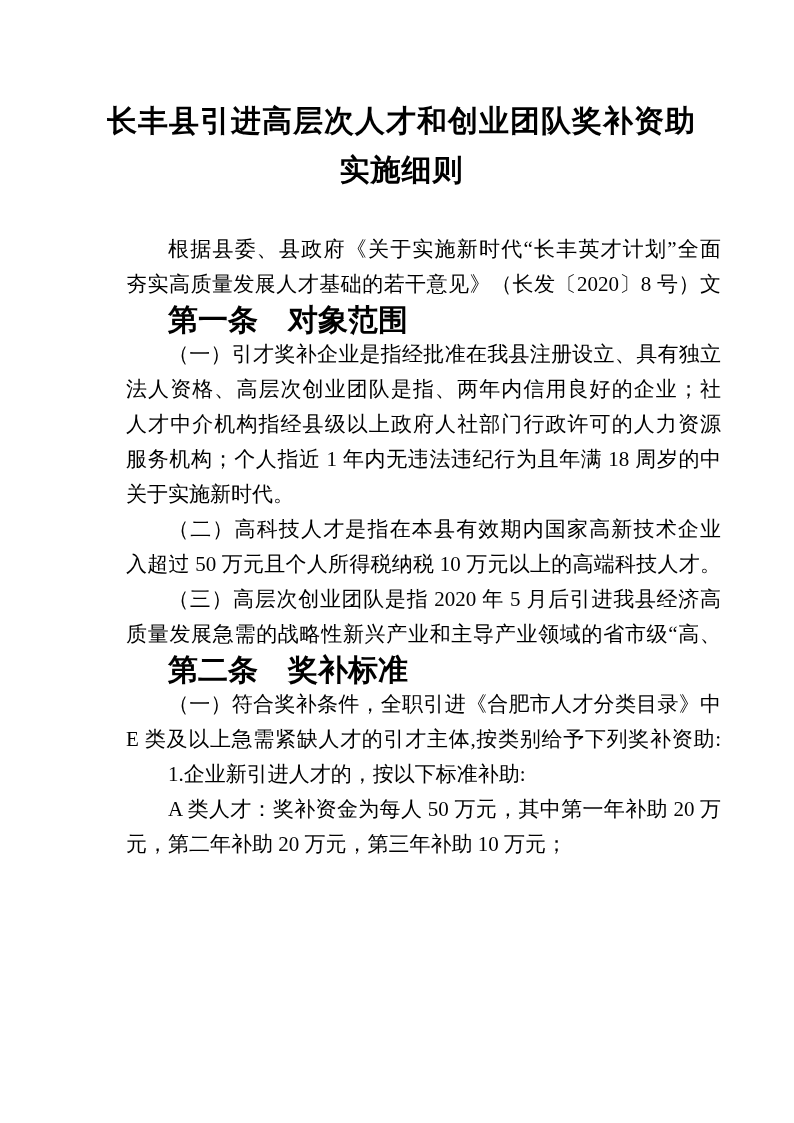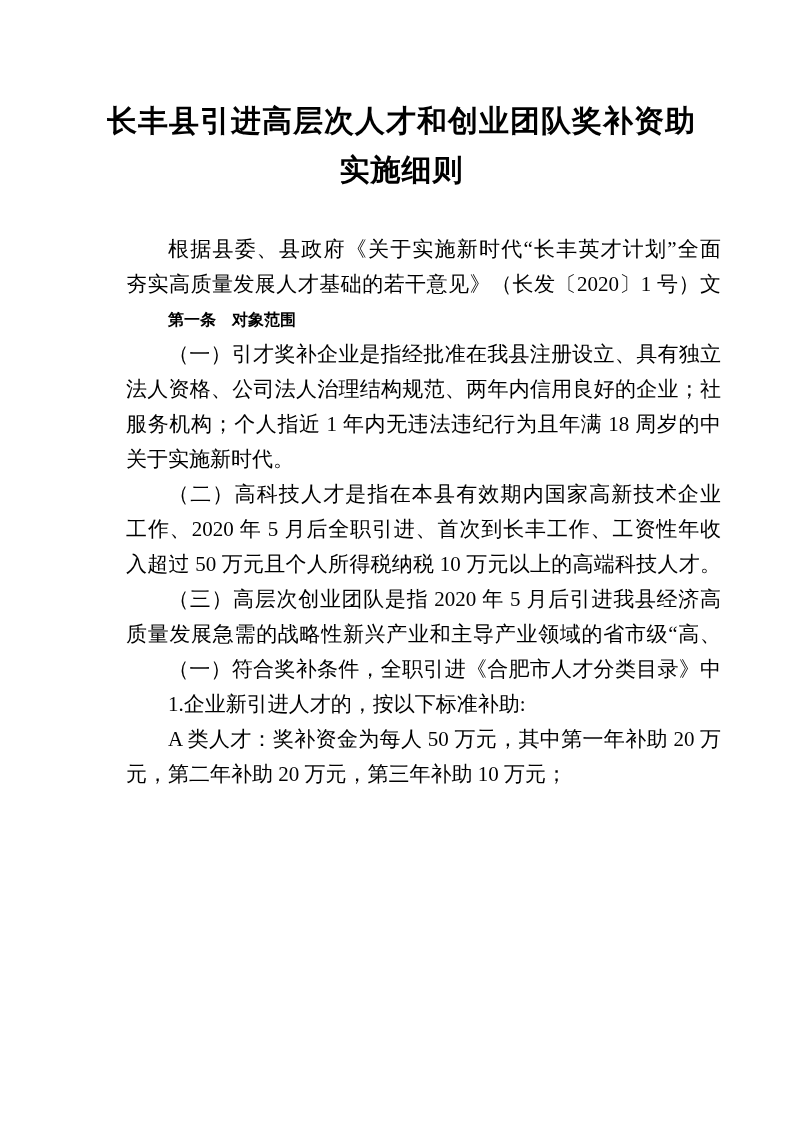--- a/index.html
+++ b/index.html
@@ -46,21 +46,21 @@
     text-align: justify;
     text-align-last: justify;
     text-justify: distribute;
   }
   .line.indent {
     padding-left: 42px;
   }
   .line.heading {
     font-family: "Liberation Sans", "DejaVu Sans", sans-serif;
     font-weight: 700;
-    font-size: 16px;
+    font-size: 30px;
   }
   .page-number {
     position: absolute;
     left: 105px;
     top: 1041px;
     font-size: 20px;
     line-height: 24px;
     letter-spacing: 1px;
     font-family: "Liberation Serif", "DejaVu Serif", serif;
   }
@@ -68,30 +68,32 @@
 </head>
 <body>
 
 <div class="page">
   <div class="doc-title">
       <div class="title-line">长丰县引进高层次人才和创业团队奖补资助</div>
       <div class="title-line">实施细则</div>
     </div>
   <div class="doc-body">
       <div class="line indent justify">根据县委、县政府《关于实施新时代“长丰英才计划”全面</div>
-      <div class="line justify">夯实高质量发展人才基础的若干意见》（长发〔2020〕1 号）文</div>
+      <div class="line justify">夯实高质量发展人才基础的若干意见》（长发〔2020〕8 号）文</div>
       <div class="line heading indent">第一条　对象范围</div>
       <div class="line indent justify">（一）引才奖补企业是指经批准在我县注册设立、具有独立</div>
-      <div class="line justify">法人资格、公司法人治理结构规范、两年内信用良好的企业；社</div>
+      <div class="line justify">法人资格、高层次创业团队是指、两年内信用良好的企业；社</div>
+      <div class="line justify">人才中介机构指经县级以上政府人社部门行政许可的人力资源</div>
       <div class="line justify">服务机构；个人指近 1 年内无违法违纪行为且年满 18 周岁的中</div>
       <div class="line">关于实施新时代。</div>
       <div class="line indent justify">（二）高科技人才是指在本县有效期内国家高新技术企业</div>
-      <div class="line justify">工作、2020 年 5 月后全职引进、首次到长丰工作、工资性年收</div>
       <div class="line justify">入超过 50 万元且个人所得税纳税 10 万元以上的高端科技人才。</div>
       <div class="line indent justify">（三）高层次创业团队是指 2020 年 5 月后引进我县经济高</div>
       <div class="line justify">质量发展急需的战略性新兴产业和主导产业领域的省市级“高、</div>
+      <div class="line heading indent">第二条　奖补标准</div>
       <div class="line indent justify">（一）符合奖补条件，全职引进《合肥市人才分类目录》中</div>
+      <div class="line justify">E 类及以上急需紧缺人才的引才主体,按类别给予下列奖补资助:</div>
       <div class="line indent">1.企业新引进人才的，按以下标准补助:</div>
       <div class="line indent justify">A 类人才：奖补资金为每人 50 万元，其中第一年补助 20 万</div>
       <div class="line">元，第二年补助 20 万元，第三年补助 10 万元；</div>
     </div>
   <div class="page-number">- 2 -</div>
 </div>
 
 </body></html>

